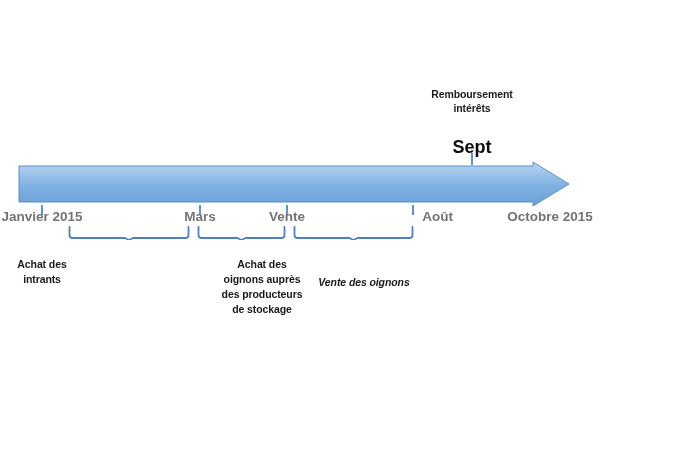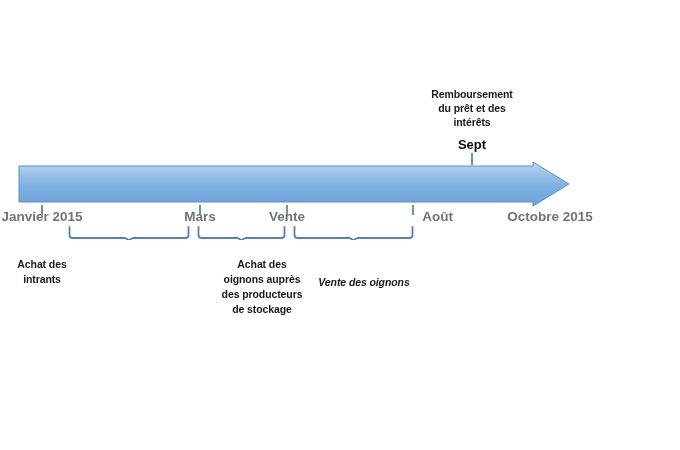--- a/index.html
+++ b/index.html
@@ -26,21 +26,21 @@
     text-align: center;
     font-size: 10.5px;
     font-weight: bold;
     color: #1a1a1a;
     line-height: 1.35;
     letter-spacing: -0.1px;
   }
   .milestone-label {
     position: absolute;
     text-align: center;
-    font-size: 13px;
+    font-size: 18px;
     font-weight: bold;
     color: #0d0d0d;
   }
   .tick {
     position: absolute;
     background: #5b93d3;
     width: 2px;
   }
 
   
@@ -79,21 +79,20 @@
     letter-spacing: -0.1px;
   }
 </style>
 </head>
 <body>
 
 <div id="canvas">
 
   <div class="milestone-note" style="left:416px; top:60px; width:112px;">
     <div>Remboursement</div>
-    <div>du prêt et des</div>
     <div>intérêts</div>
   </div>
 
   <div class="milestone-label" style="left:436px; top:110px; width:72px;">Sept</div>
 
   <div class="tick" style="left:471px; top:126px; height:12px;"></div>
 
   <div class="arrow-wrap">
     <svg width="552" height="46" viewBox="0 0 552 46" xmlns="http://www.w3.org/2000/svg">
       <defs>

